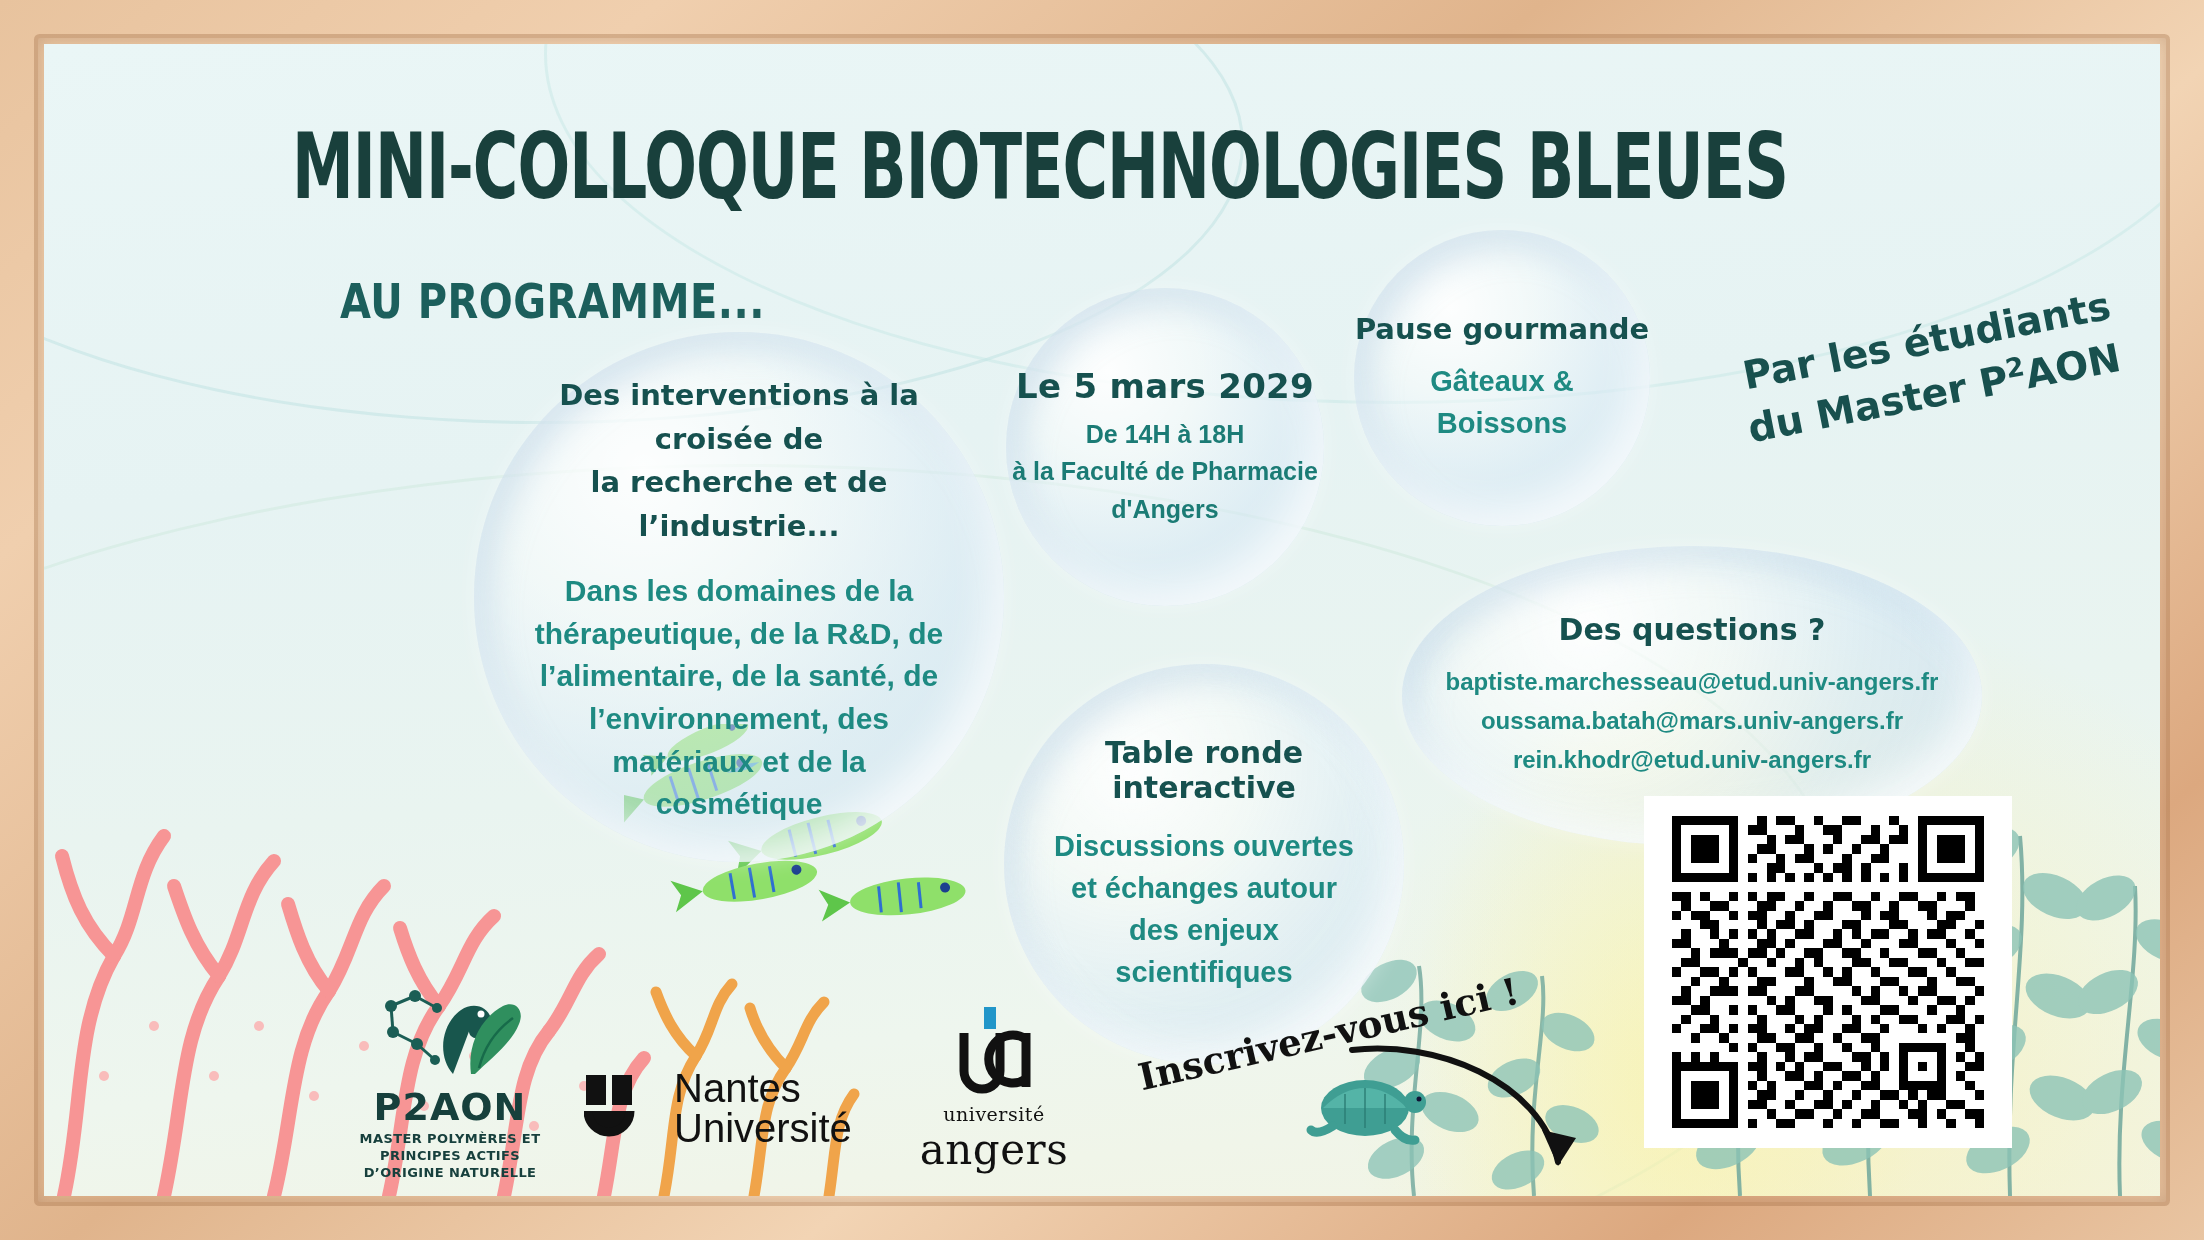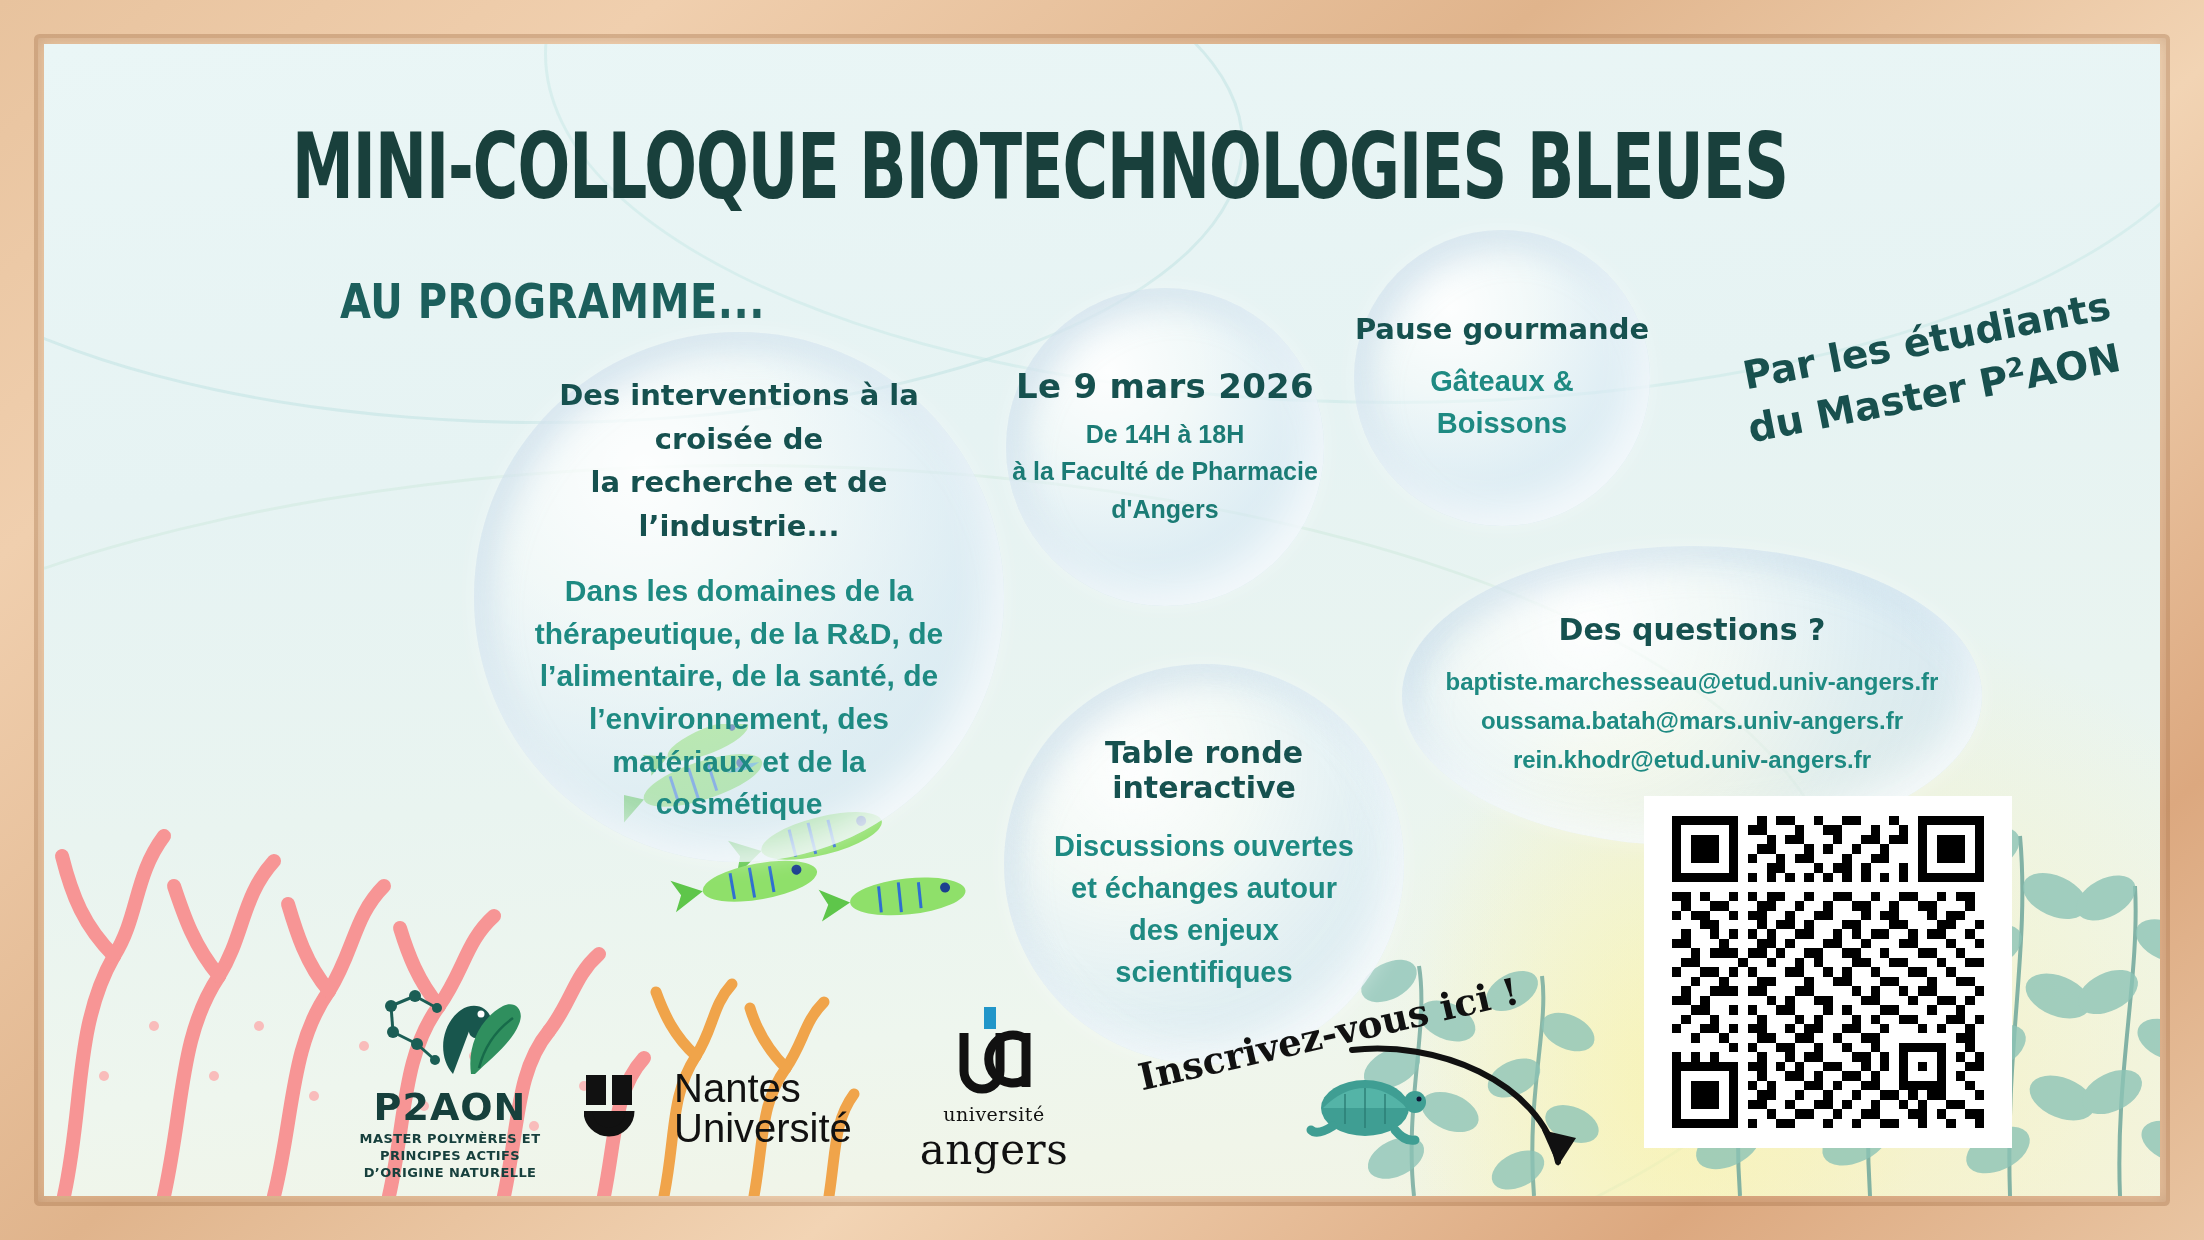--- a/index.html
+++ b/index.html
@@ -417,21 +417,21 @@
         <div>Dans les domaines de la</div>
         <div>thérapeutique, de la R&amp;D, de</div>
         <div>l’alimentaire, de la santé, de</div>
         <div>l’environnement, des</div>
         <div>matériaux et de la</div>
         <div>cosmétique</div>
       </div>
     </div>
 
     <div class="bubble" id="bubble-date">
-      <div class="bhead">Le 9 mars 2026</div>
+      <div class="bhead">Le 5 mars 2029</div>
       <div class="bbody">
         <div>De 14H à 18H</div>
         <div>à la Faculté de Pharmacie</div>
         <div>d'Angers</div>
       </div>
     </div>
 
     <div class="bubble" id="bubble-pause">
       <div class="bhead">Pause gourmande</div>
       <div class="bbody">

